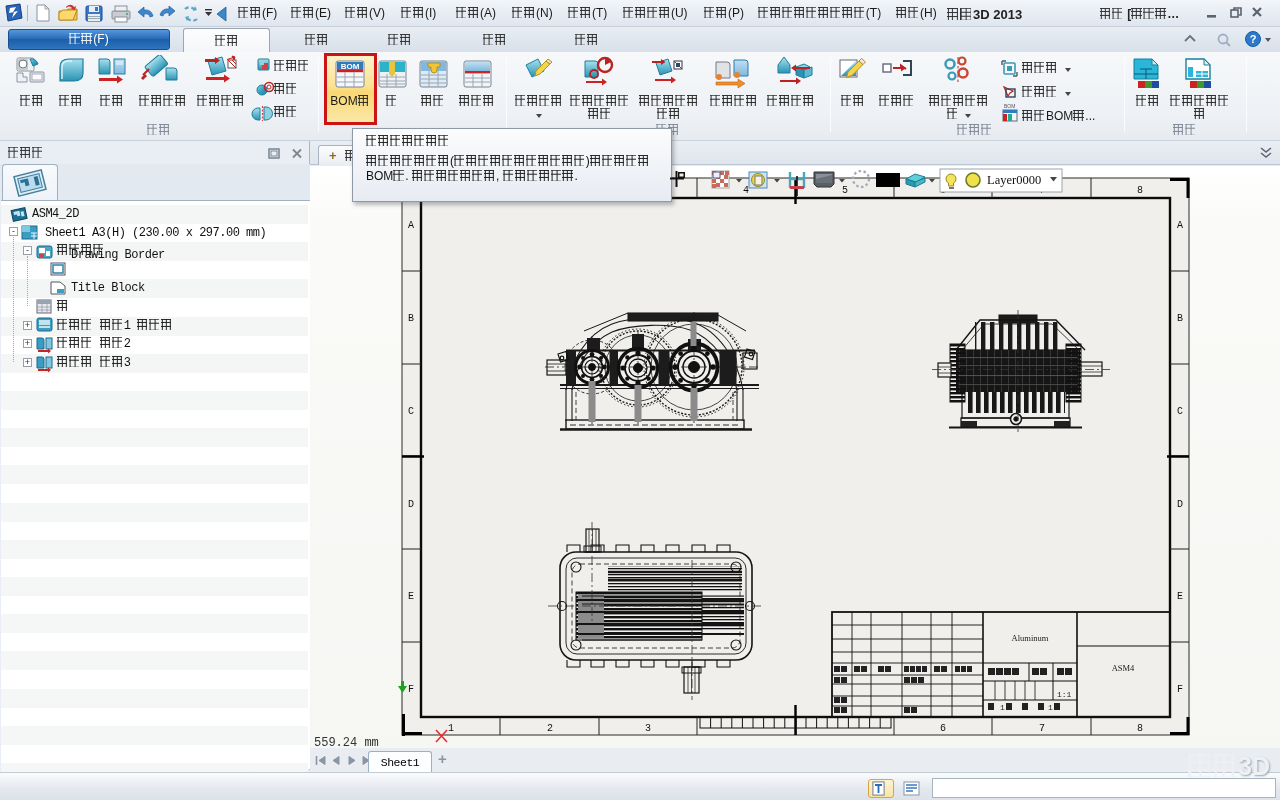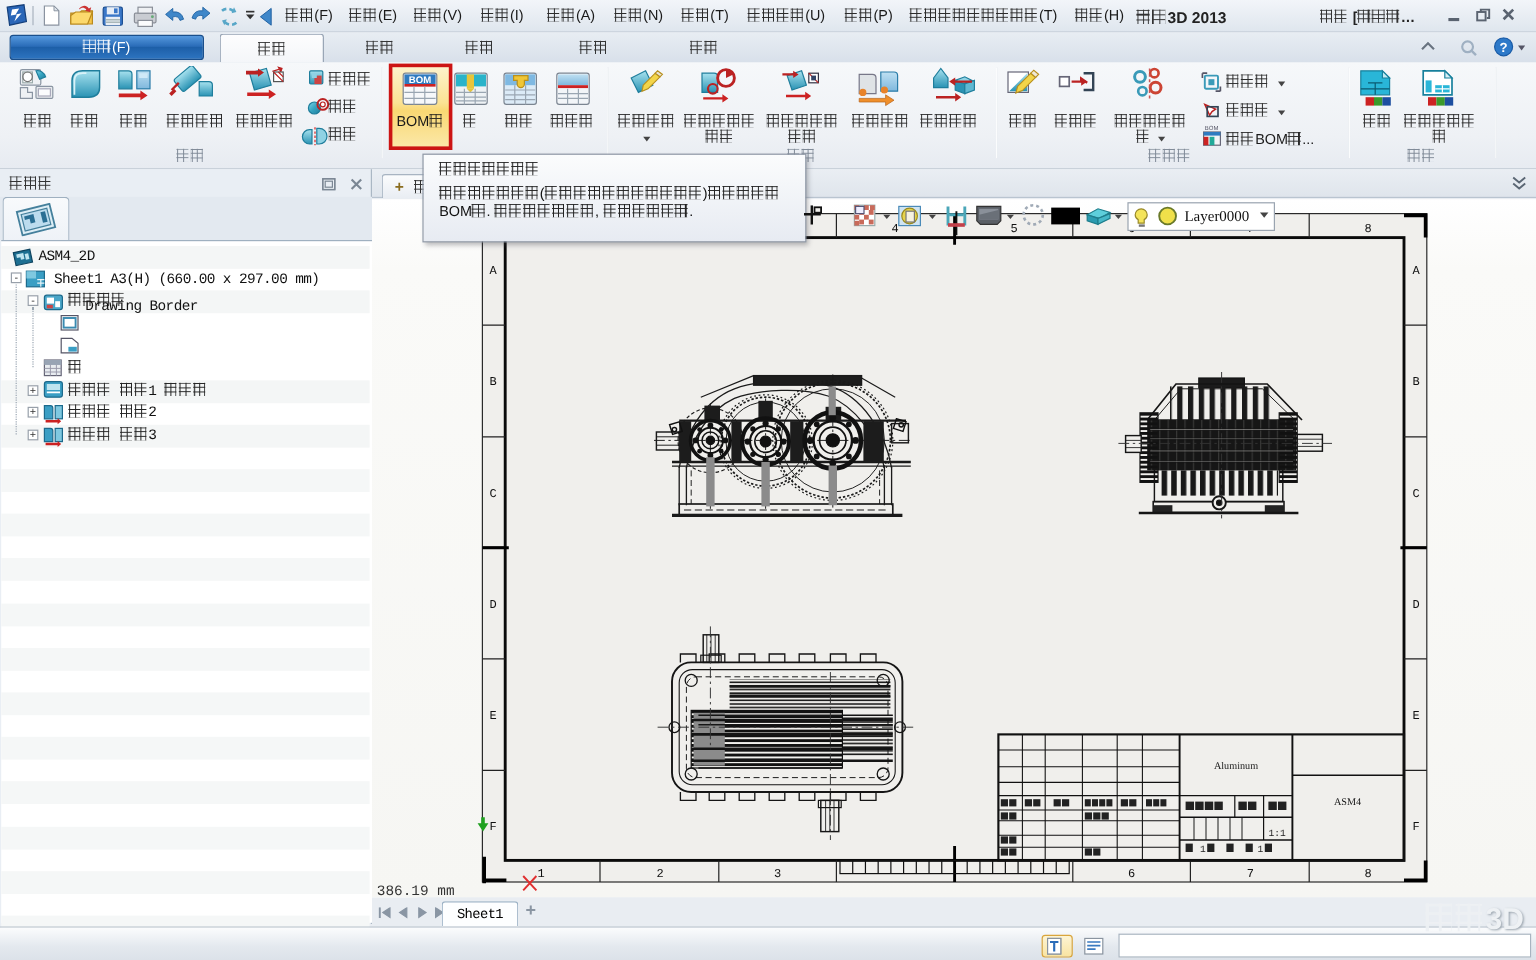--- a/index.html
+++ b/index.html
@@ -386,27 +386,30 @@
         <rect x="8" y="7" width="22" height="14" fill="#bcdcee" stroke="#45809c"></rect>
         <path d="M10 9 h8 v7 h-4 v-4 h-4z" fill="#2a6f94"></path>
         <rect x="24" y="9" width="4" height="9" fill="#2a6f94"></rect>
       </g>
 </svg>
 <div class="ab" id="ptree">
 <div class="trow" style="top:4px;background:#f4f6f6">
         <span class="tx" style="left:31px">ASM4_2D</span>
       </div>
 <div class="trow" style="top:22.6px">
-        <span class="tx" style="left:44px">Sheet1 A3(H) (660.00 x 297.00 mm)</span>
+        <span class="tx" style="left:44px">Sheet1 A3(H) (230.00 x 297.00 mm)</span>
       </div>
 <div class="trow" style="top:41.2px;background:#f4f6f6">
         <span class="tx" style="left:56px"><b class="h"></b><b class="g"></b><b class="h"></b><b class="g"></b></span>
       </div>
 <div class="trow" style="top:45px">
         <span class="tx" style="left:70px">Drawing Border</span>
+      </div>
+<div class="trow" style="top:78.4px;background:#f4f6f6">
+        <span class="tx" style="left:70px">Title Block</span>
       </div>
 <div class="trow" style="top:97px">
         <span class="tx" style="left:56px"><b class="h"></b></span>
       </div>
 <div class="trow" style="top:115.6px;background:#f4f6f6">
         <span class="tx" style="left:56px"><b class="g"></b><b class="h"></b><b class="g"></b> <b class="h"></b><b class="g"></b>1 <b class="h"></b><b class="g"></b><b class="h"></b></span>
       </div>
 <div class="trow" style="top:134.2px">
         <span class="tx" style="left:56px"><b class="g"></b><b class="h"></b><b class="g"></b> <b class="h"></b><b class="g"></b>2</span>
       </div>
@@ -880,21 +883,21 @@
 <g>
       <rect x="235" y="3" width="122" height="23" fill="#fff" stroke="#9aa4b0"></rect>
 <path d="M246 8 a5 5 0 0 1 5 5 q0 3 -2.5 4 l0 3 -5 0 0 -3 q-2.5 -1 -2.5 -4 a5 5 0 0 1 5 -5z" fill="#f4e45a" stroke="#998a2a"></path>
       <rect x="244" y="21" width="5" height="2" fill="#777"></rect>
 <circle cx="268" cy="14" r="7" fill="#f0e04a" stroke="#6a7a2a" stroke-width="1.6"></circle>
 <text x="282" y="18" font-size="12.5" fill="#111" font-family="Liberation Serif">Layer0000</text>
 <path d="M345 11 h7 l-3.5 4.5z" fill="#444"></path>
 </g>
 </svg>
 
-<span class="ab" style="left:314px;top:736px;font-size:12px;color:#333;font-family:'Liberation Mono',monospace;z-index:6">386.19 mm</span>
+<span class="ab" style="left:314px;top:736px;font-size:12px;color:#333;font-family:'Liberation Mono',monospace;z-index:6">559.24 mm</span>
 
 <div class="ab" id="navrow">
 <svg class="ab" style="left:5px;top:8px" width="58" height="10" viewBox="0 0 58 10">
 <g fill="#8a96a4" stroke="#8a96a4">
         <path d="M1.5 0 v9" stroke-width="1.6" fill="none"></path>
         <path d="M10 .5 L4 4.5 L10 8.5z"></path>
         <path d="M24 .5 L18 4.5 L24 8.5z"></path>
         <path d="M34 .5 L40 4.5 L34 8.5z"></path>
         <path d="M48 .5 L54 4.5 L48 8.5z"></path>
         <path d="M56.5 0 v9" stroke-width="1.6" fill="none"></path>

